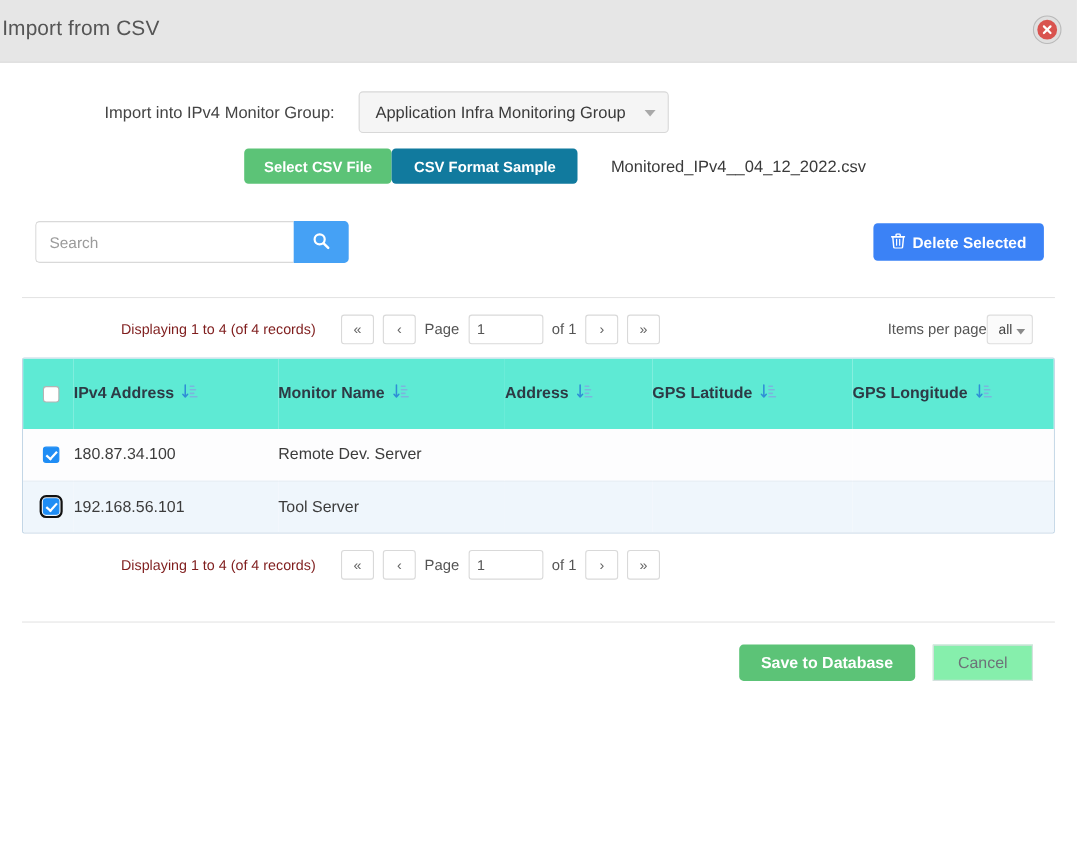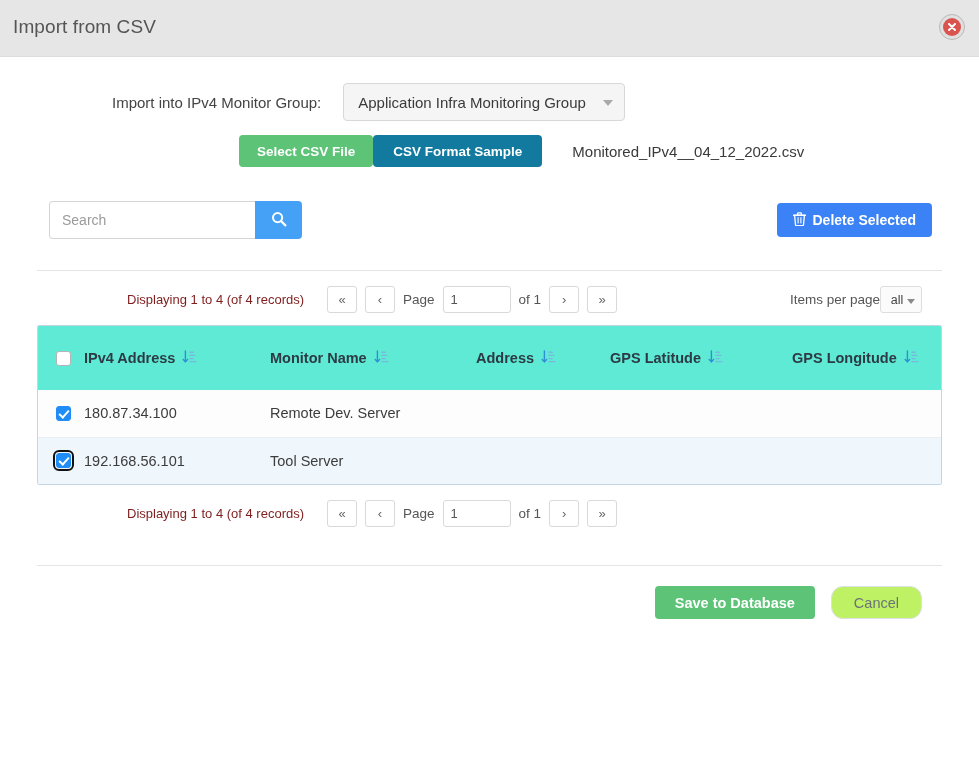--- a/index.html
+++ b/index.html
@@ -18,21 +18,21 @@
 
   
   .modal-header {
     position: relative;
     height: 57px;
     background: #e6e6e6;
     border-bottom: 1px solid #dcdcdc;
   }
   .modal-title {
     position: absolute;
-    left: 13px;
+    left: 2px;
     top: 16px;
     font-size: 19px;
     color: #555555;
     font-weight: 400;
     letter-spacing: .1px;
   }
   .close-btn {
     position: absolute;
     right: 14px;
     top: 14px;
@@ -52,21 +52,21 @@
     border-radius: 50%;
     background: #d9534f;
     display: flex;
     align-items: center;
     justify-content: center;
   }
   .close-btn .inner svg { display: block; }
 
   
   .modal-body {
-    padding: 0 37px;
+    padding: 0 20px;
   }
 
   .group-row {
     display: flex;
     align-items: center;
     margin-top: 26px;
     padding-left: 75px;
   }
   .group-label {
     font-size: 15px;
@@ -133,21 +133,21 @@
 
   
   .tools-row {
     display: flex;
     align-items: center;
     justify-content: space-between;
     margin-top: 34px;
   }
   .search-wrap {
     display: flex;
-    width: 253px;
+    width: 285px;
     height: 38px;
     margin-left: 12px;
   }
   .search-input {
     flex: 1;
     border: 1px solid #d5d5d5;
     border-right: none;
     border-radius: 4px 0 0 4px;
     padding: 0 12px;
     font-size: 14px;
@@ -350,27 +350,27 @@
   }
   .btn-save {
     background: #5cc377;
     height: 33px;
     padding: 0 20px;
     font-size: 14.5px;
     font-weight: bold;
     border-radius: 4px;
   }
   .btn-cancel {
-    background: #bef264;
+    background: #86efac;
     border: 1px solid #dcdfe3;
     color: #6d7278;
     height: 33px;
     padding: 0 22px;
     font-size: 14.5px;
-    border-radius: 12px;
+    border-radius: 0;
     cursor: pointer;
     font-family: "Liberation Sans", sans-serif;
   }
 </style>
 </head>
 <body>
 
 <div class="modal-header">
   <div class="modal-title">Import from CSV</div>
   <div class="close-btn">

